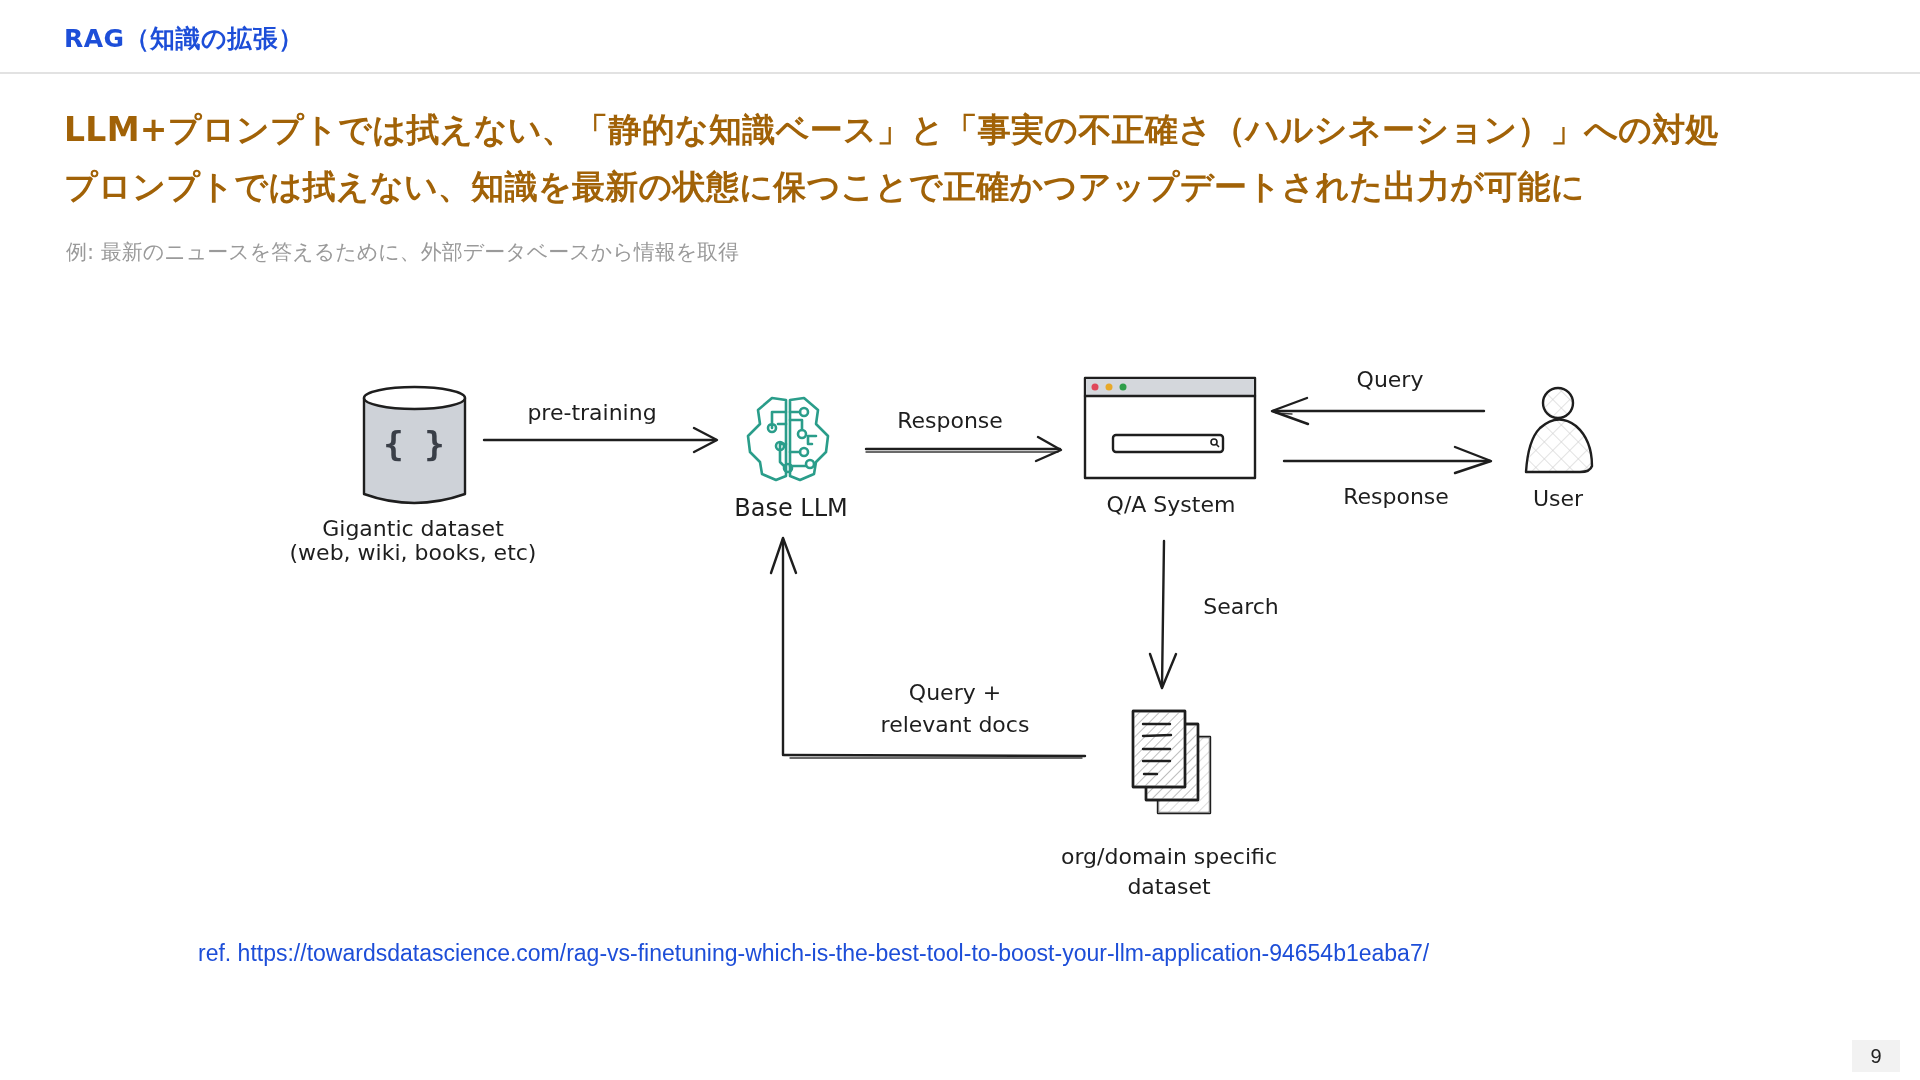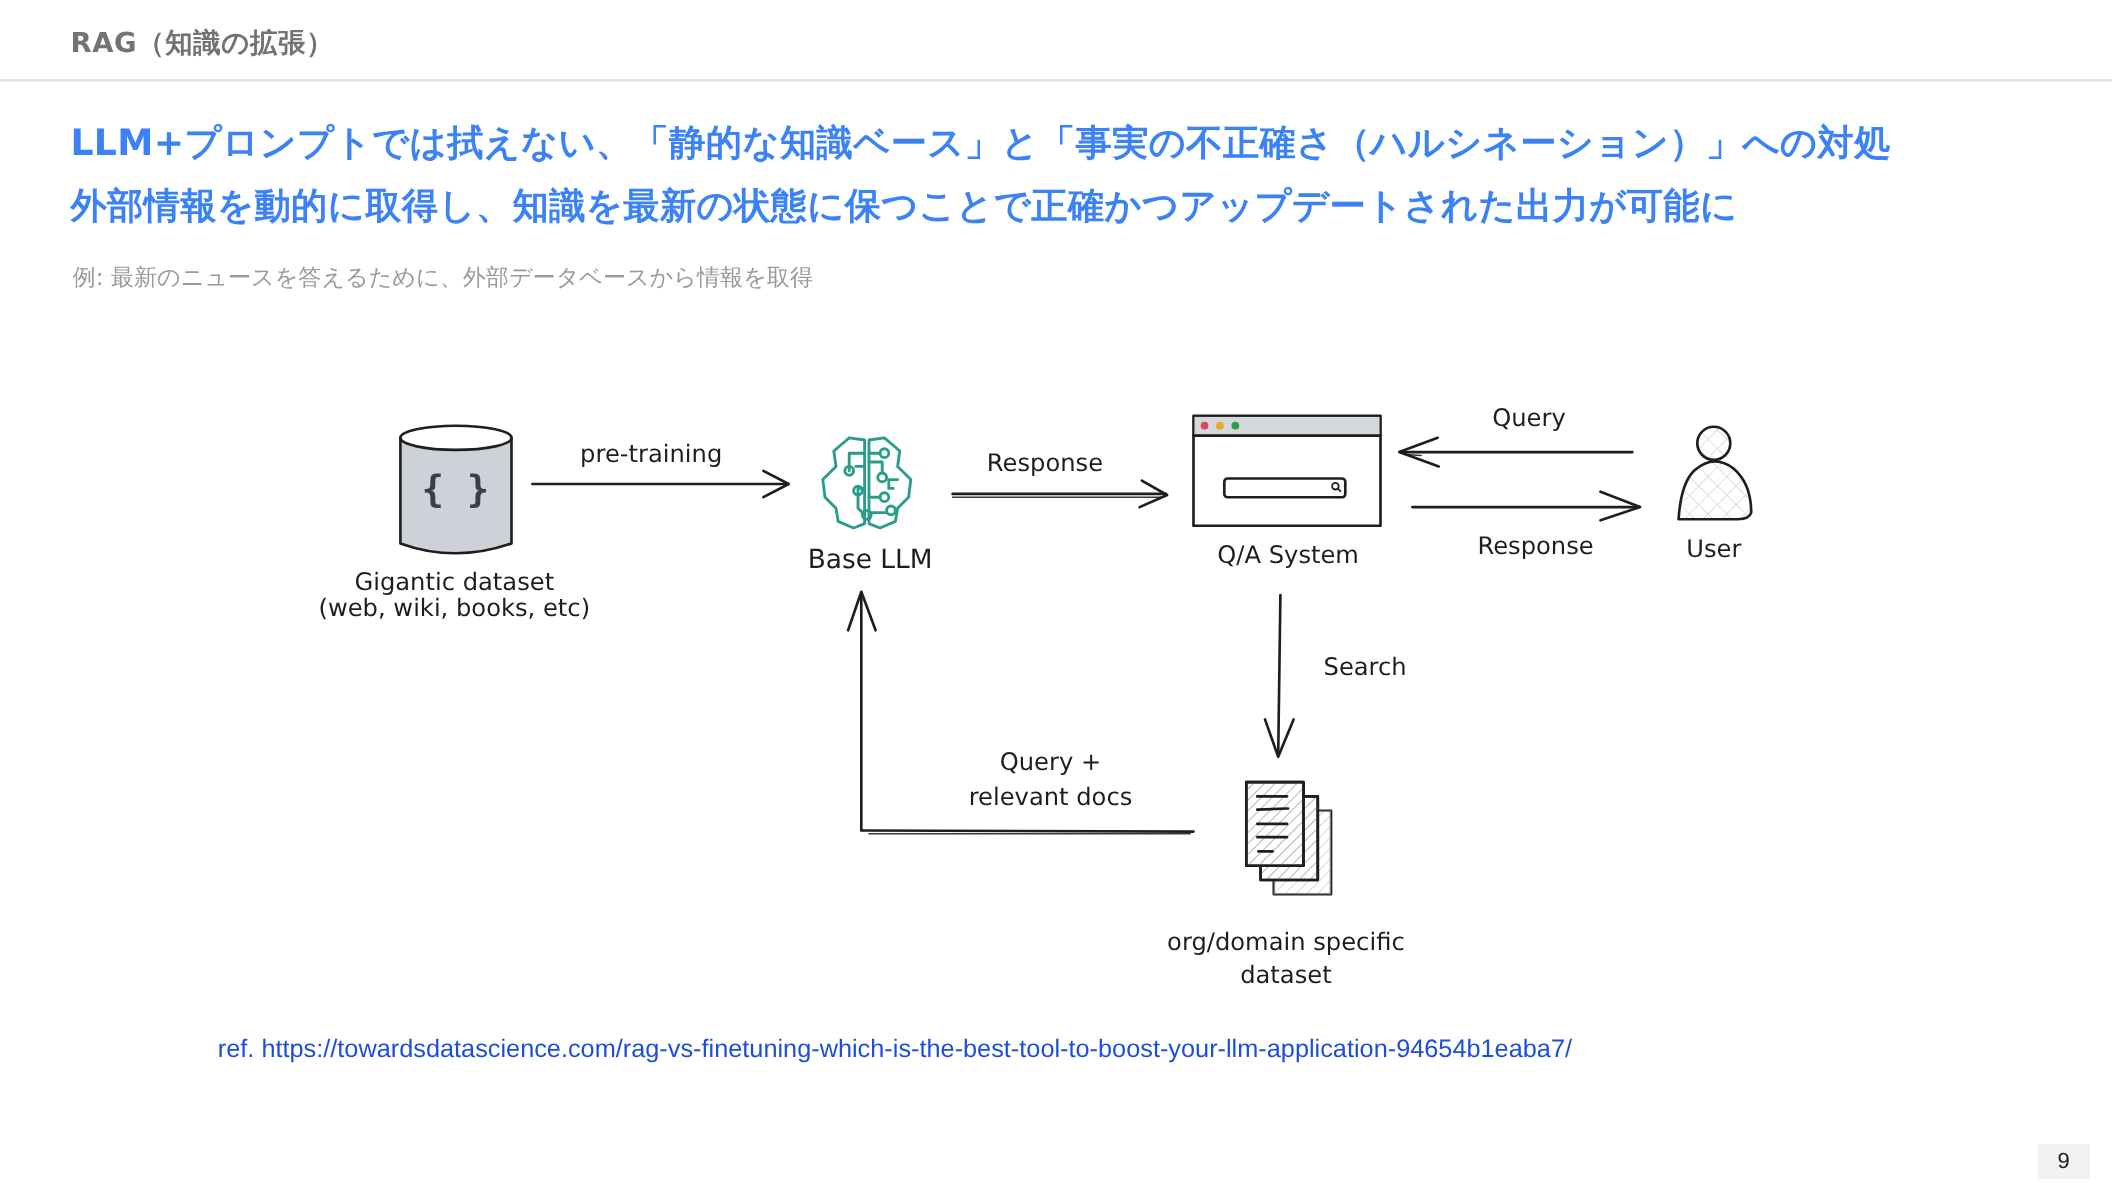--- a/index.html
+++ b/index.html
@@ -1,21 +1,21 @@
 <!DOCTYPE html>
 <html><head>
 <meta charset="utf-8">
 <style>
   html, body { margin: 0; padding: 0; background: #ffffff; }
   body { width: 1920px; height: 1080px; position: relative; overflow: hidden;
          font-family: "DejaVu Sans", "Liberation Sans", sans-serif; }
   .slide-header { position: absolute; left: 64px; top: 22px; font-size: 25px; font-weight: bold;
-                  color: #737373; letter-spacing: 0.5px; }
+                  color: #1d4ed8; letter-spacing: 0.5px; }
   .divider { position: absolute; left: 0; top: 72px; width: 1920px; height: 2px; background: #e2e2e2; }
-  .headline { position: absolute; left: 64px; font-size: 33px; font-weight: bold; color: #3b82f6;
+  .headline { position: absolute; left: 64px; font-size: 33px; font-weight: bold; color: #a16207;
               white-space: nowrap; letter-spacing: 0.3px; }
   .headline.l1 { top: 108px; }
   .headline.l2 { top: 165px; }
   .example { position: absolute; left: 66px; top: 238px; font-size: 21px; color: #9a9a9a; white-space: nowrap; text-align: center; }
   .ref { position: absolute; left: 198px; top: 940px; font-size: 23px; color: #1d4ed8; white-space: nowrap;
          font-family: "Liberation Sans", sans-serif; }
   .page-num { position: absolute; left: 1852px; top: 1040px; width: 48px; height: 32px; background: #f2f2f2;
               color: #222; font-size: 20px; display: flex; align-items: center; justify-content: center;
               font-family: "Liberation Sans", sans-serif; }
   svg.diagram { position: absolute; left: 0; top: 0; width: 1920px; height: 1080px; }
@@ -23,21 +23,21 @@
   .sk { stroke: #1e1e1e; stroke-width: 2.4; fill: none; stroke-linecap: round; stroke-linejoin: round; }
   .sk2 { stroke: #3a3a3a; stroke-width: 1.4; fill: none; stroke-linecap: round; }
 </style>
 </head>
 <body>
 
 <div class="slide-header">RAG（知識の拡張）</div>
 <div class="divider"></div>
 
 <div class="headline l1">LLM+プロンプトでは拭えない、「静的な知識ベース」と「事実の不正確さ（ハルシネーション）」への対処</div>
-<div class="headline l2">外部情報を動的に取得し、知識を最新の状態に保つことで正確かつアップデートされた出力が可能に</div>
+<div class="headline l2">プロンプトでは拭えない、知識を最新の状態に保つことで正確かつアップデートされた出力が可能に</div>
 <div class="example">例: 最新のニュースを答えるために、外部データベースから情報を取得</div>
 
 <svg class="diagram" viewBox="0 0 1920 1080" xmlns="http://www.w3.org/2000/svg">
   <defs>
     <pattern id="hatch" patternUnits="userSpaceOnUse" width="7" height="7" patternTransform="rotate(45)">
       <line x1="0" y1="0" x2="0" y2="7" stroke="#9a9a9a" stroke-width="1.3"></line>
     </pattern>
     <pattern id="cross" patternUnits="userSpaceOnUse" width="12" height="12" patternTransform="rotate(45)">
       <line x1="0" y1="0" x2="0" y2="12" stroke="#cfcfcf" stroke-width="1.2"></line>
       <line x1="0" y1="0" x2="12" y2="0" stroke="#cfcfcf" stroke-width="1.2"></line>

